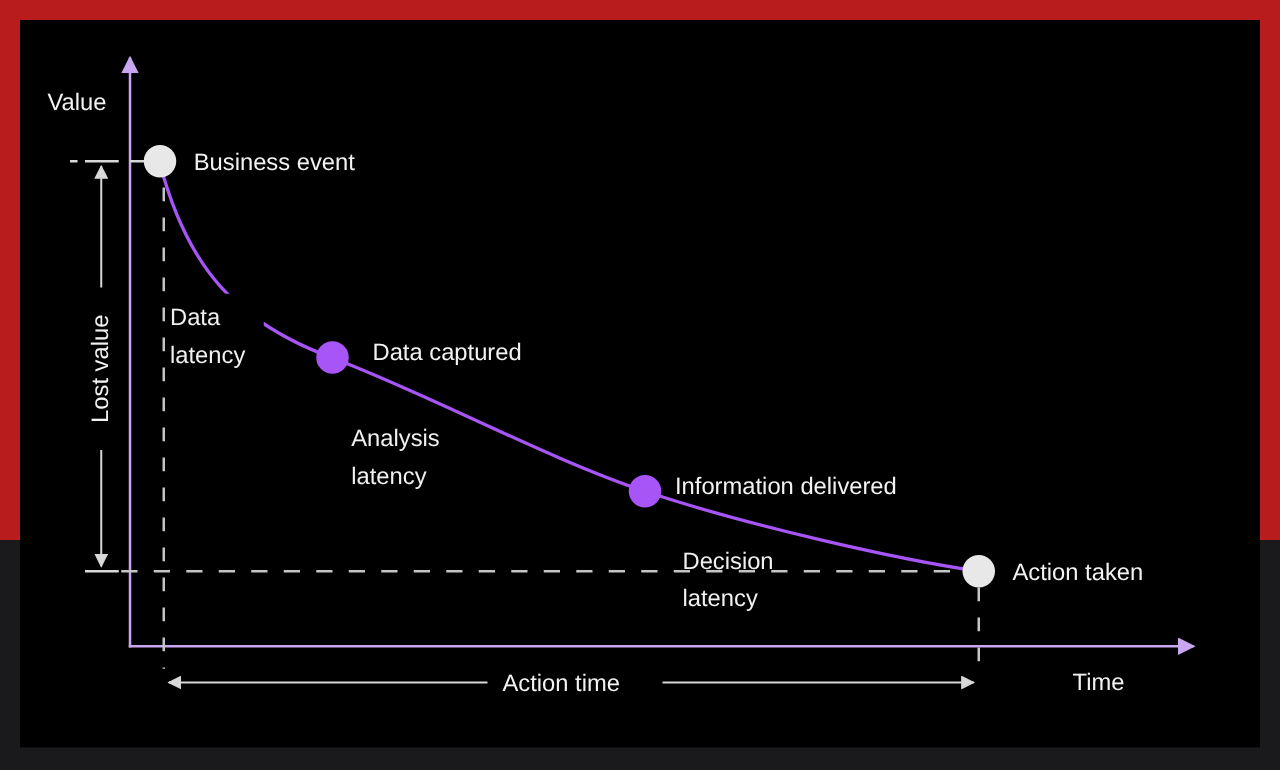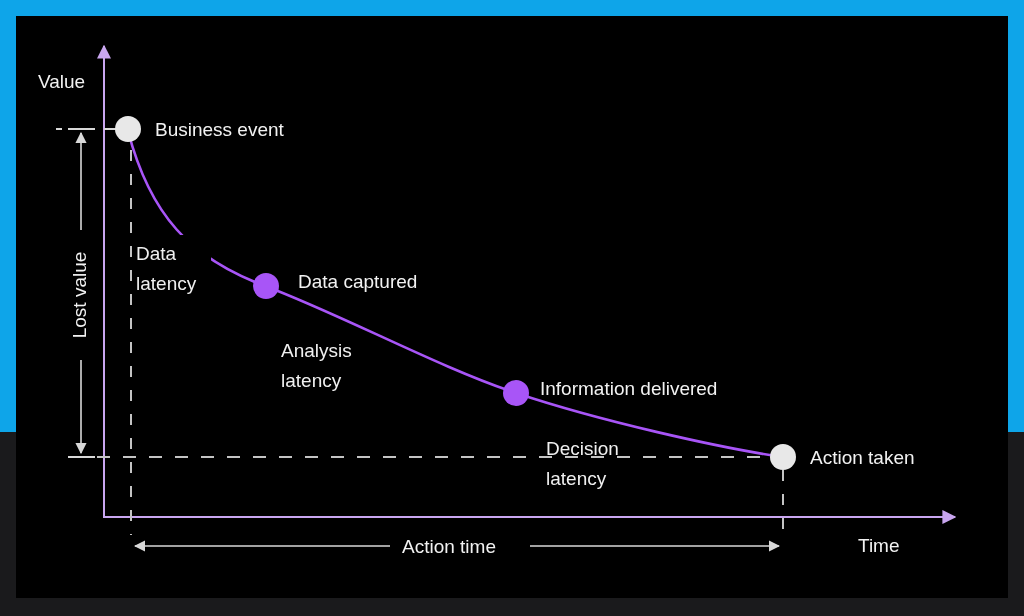--- a/index.html
+++ b/index.html
@@ -9,21 +9,21 @@
     width: 1024px;
     height: 616px;
     overflow: hidden;
     font-family: "Liberation Sans", sans-serif;
   }
 
   #frame {
     position: relative;
     width: 1024px;
     height: 432px;
-    background: #0ea5e9;
+    background: #b91c1c;
   }
 
   #canvas {
     position: absolute;
     left: 16px;
     top: 16px;
     width: 992px;
     height: 582px;
     background: #000000;
     overflow: hidden;

